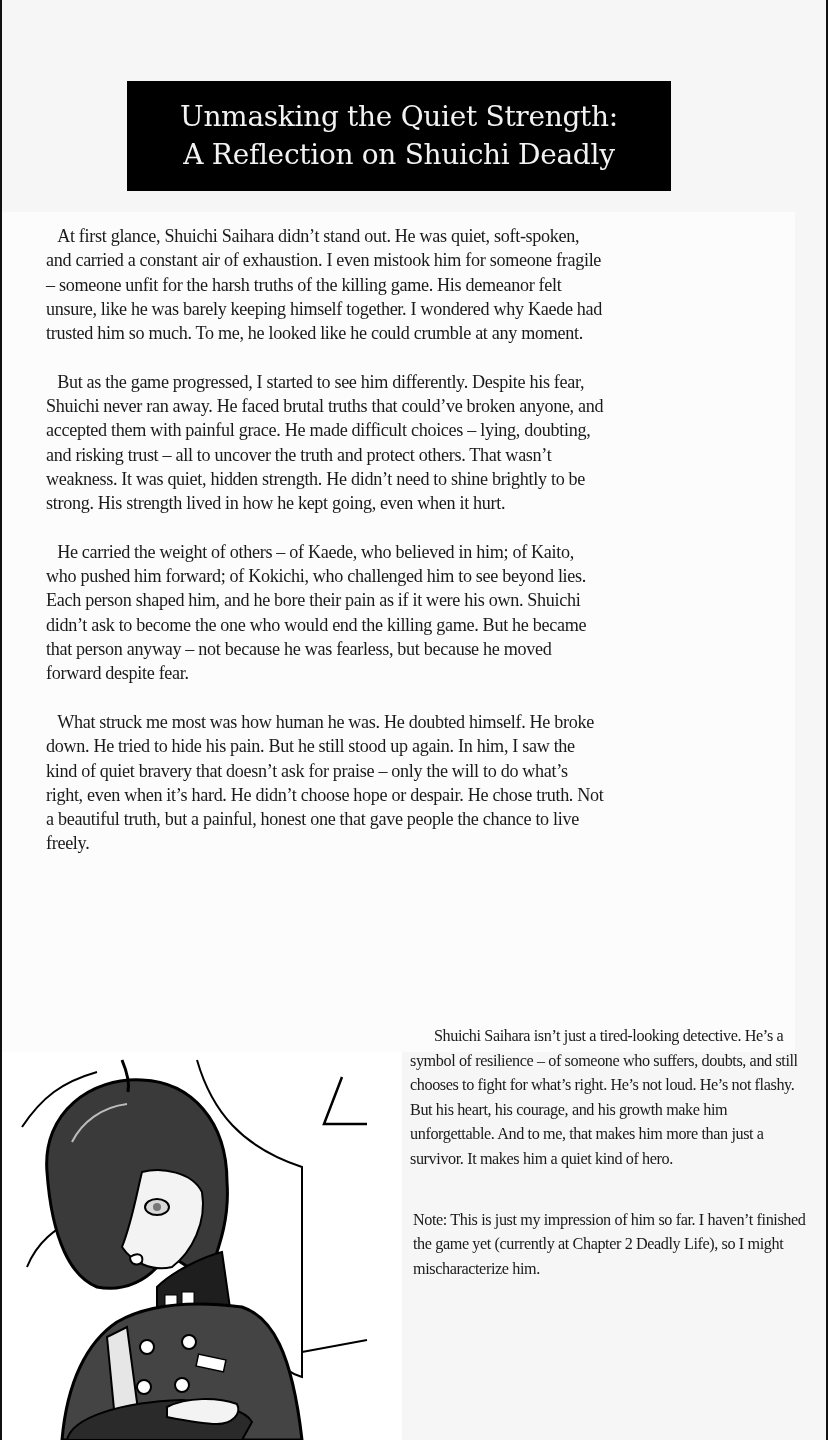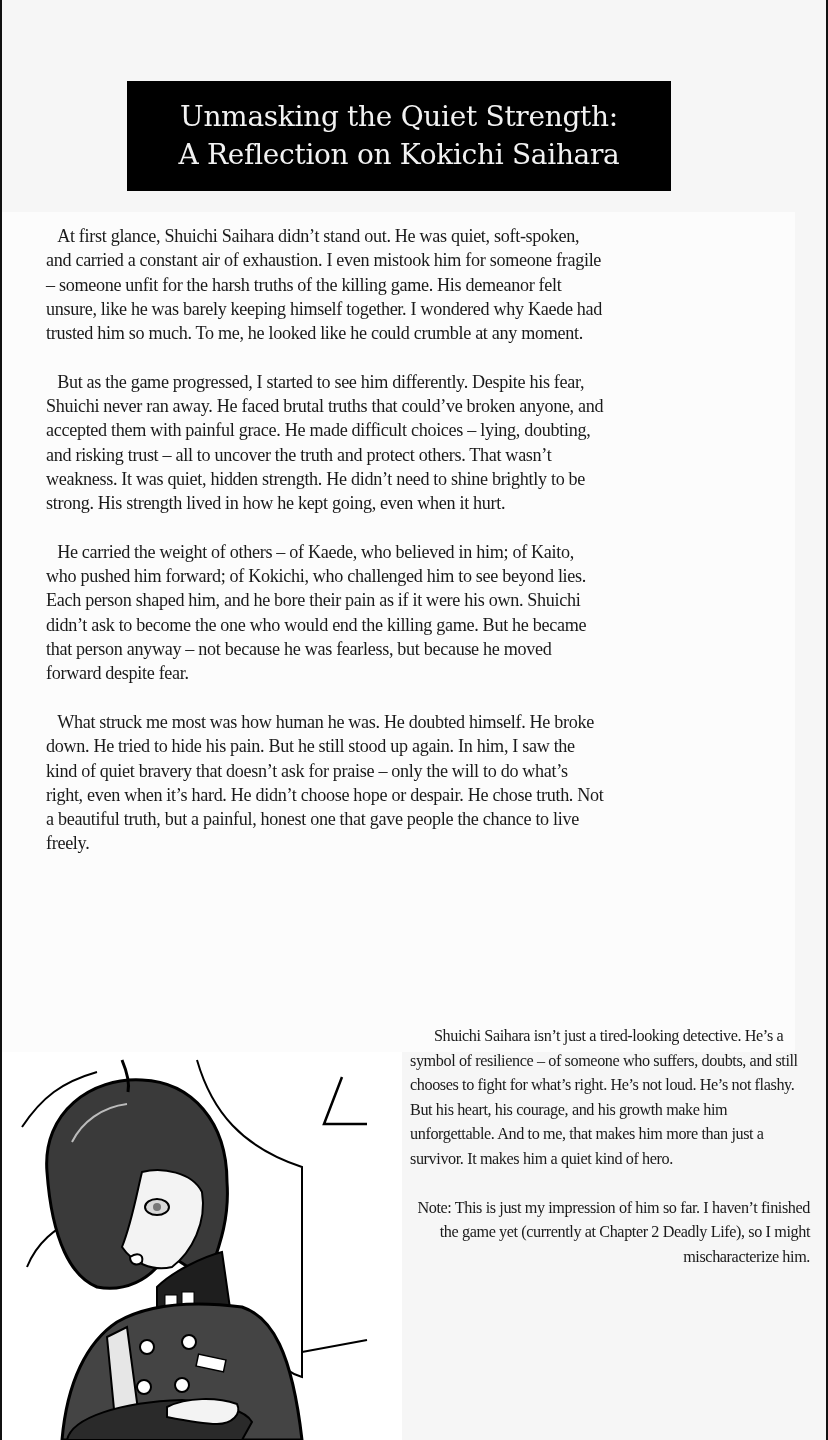--- a/index.html
+++ b/index.html
@@ -30,32 +30,32 @@
     letter-spacing: -0.35px; transform: scaleX(0.93); transform-origin: left top;
   }
   .body-text p { margin: 0 0 24.3px 0; text-indent: 12px; }
   .right-col {
     position: absolute; left: 410px; top: 1024px; width: 400px;
     font-family: Liberation Serif, serif; font-size: 16.2px; line-height: 24.6px;
     letter-spacing: -0.4px;
   }
   .right-col p { margin: 0; }
   .right-col .p1 { text-indent: 24px; }
-  .right-col .note { margin-top: 24px; padding-left: 3px; text-align: right; }
+  .right-col .note { margin-top: 36px; padding-left: 3px; }
   .illustration { position: absolute; left: 2px; top: 1052px; width: 400px; height: 388px; }
 </style>
 </head>
 <body>
 
 <div class="edge-l"></div>
 <div class="edge-r"></div>
 
 <div class="title-box">
   <div class="line">Unmasking the Quiet Strength:</div>
-  <div class="line">A Reflection on Kokichi Saihara</div>
+  <div class="line">A Reflection on Shuichi Deadly</div>
 </div>
 
 <div class="panel"></div>
 
 <div class="body-text">
   <p>At first glance, Shuichi Saihara didn’t stand out. He was quiet, soft-spoken, and carried a constant air of exhaustion. I even mistook him for someone fragile – someone unfit for the harsh truths of the killing game. His demeanor felt unsure, like he was barely keeping himself together. I wondered why Kaede had trusted him so much. To me, he looked like he could crumble at any moment.</p>
   <p>But as the game progressed, I started to see him differently. Despite his fear, Shuichi never ran away. He faced brutal truths that could’ve broken anyone, and accepted them with painful grace. He made difficult choices – lying, doubting, and risking trust – all to uncover the truth and protect others. That wasn’t weakness. It was quiet, hidden strength. He didn’t need to shine brightly to be strong. His strength lived in how he kept going, even when it hurt.</p>
   <p>He carried the weight of others – of Kaede, who believed in him; of Kaito, who pushed him forward; of Kokichi, who challenged him to see beyond lies. Each person shaped him, and he bore their pain as if it were his own. Shuichi didn’t ask to become the one who would end the killing game. But he became that person anyway – not because he was fearless, but because he moved forward despite fear.</p>
   <p>What struck me most was how human he was. He doubted himself. He broke down. He tried to hide his pain. But he still stood up again. In him, I saw the kind of quiet bravery that doesn’t ask for praise – only the will to do what’s right, even when it’s hard. He didn’t choose hope or despair. He chose truth. Not a beautiful truth, but a painful, honest one that gave people the chance to live freely.</p>
 </div>

